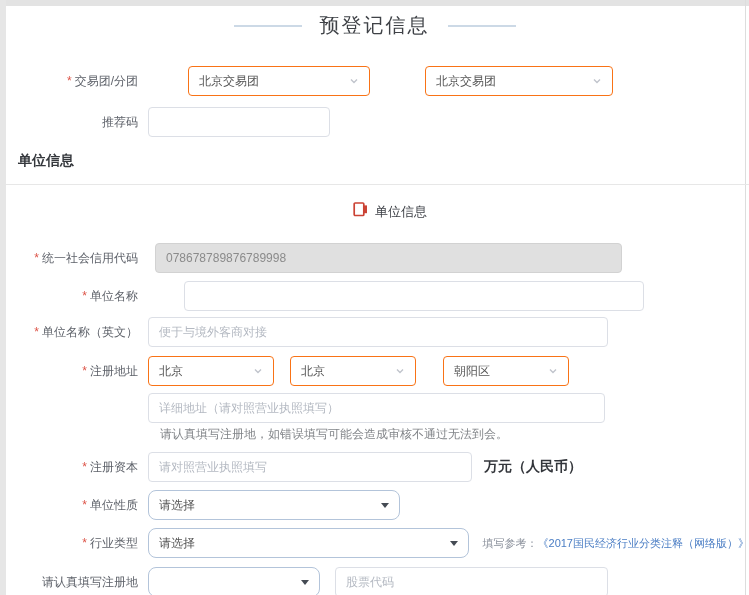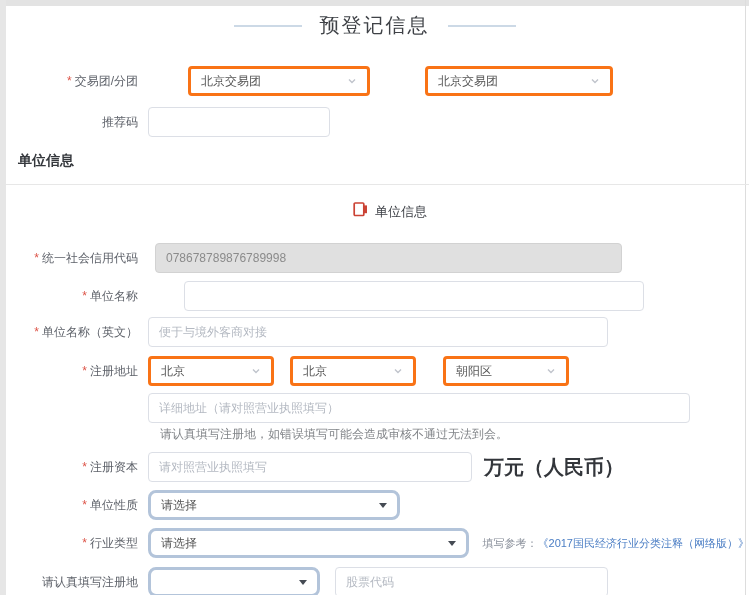--- a/index.html
+++ b/index.html
@@ -19,38 +19,38 @@
 
   .row{position:absolute;left:0;width:100%;display:flex;align-items:center;}
   .lab{width:148px;flex:none;text-align:right;padding-right:10px;color:#5e626a;font-size:12px;white-space:nowrap;}
   .req{color:#dd5448;margin-right:3px;font-size:12px;}
 
   .inp{height:30px;border:1px solid #dcdfe6;border-radius:4px;background:#fff;
        font-size:12px;color:#444;padding:0 10px;font-family:inherit;outline:none;}
   .inp::placeholder{color:#b4b9c2;}
   .inp:disabled{background:#e0e0e0;border-color:#d2d2d2;color:#8b8b8b;margin-left:7px;}
 
-  .sel{height:30px;border:3px solid #f97316;border-radius:4px;background:#fff;
+  .sel{height:30px;border:1px solid #f97316;border-radius:4px;background:#fff;
        display:flex;align-items:center;justify-content:space-between;
        padding:0 10px;font-size:12px;color:#555;cursor:pointer;}
   .sel .val{overflow:hidden;white-space:nowrap;}
   .sel-round{border-radius:8px;border-color:#b3c4da;}
   .chev{display:flex;align-items:center;flex:none;}
   .caret{width:0;height:0;border-left:4px solid transparent;border-right:4px solid transparent;
          border-top:5px solid #454b54;flex:none;}
 
   .section-title{position:absolute;left:18px;top:152px;font-size:14px;font-weight:bold;color:#35383d;}
   .section-divider{position:absolute;left:6px;right:0;top:184px;height:1px;background:#e7e7e7;}
 
   .subheader{position:absolute;top:201px;left:160px;width:460px;display:flex;align-items:center;justify-content:center;gap:7px;}
   .subheader-label{font-size:13px;color:#3c3f45;}
 
   .note{position:absolute;left:160px;top:426px;font-size:12px;color:#818488;}
 
-  .unit-label{font-size:20px;font-weight:bold;color:#33363b;margin-left:12px;white-space:nowrap;}
+  .unit-label{font-size:14px;font-weight:bold;color:#33363b;margin-left:12px;white-space:nowrap;}
   .ref{margin-left:14px;font-size:11px;white-space:nowrap;}
   .ref-prefix{color:#8a909b;}
   .ref-link{color:#4a7dc4;cursor:pointer;}
 </style>
 </head>
 <body>
 
 <div class="stage">
   <div class="edge-top"></div>
   <div class="edge-left"></div>
@@ -136,21 +136,21 @@
       <span class="chev">
           <svg width="10" height="10" viewBox="0 0 10 10">
             <path d="M2 3.5 L5 6.5 L8 3.5" stroke="#c0c4cc" stroke-width="1.4" fill="none"></path>
           </svg>
         </span>
     </div>
   </div>
 
   <div class="row" style="top:393px;">
     <div class="lab"></div>
-    <input class="inp" style="width: 542px;" placeholder="详细地址（请对照营业执照填写）">
+    <input class="inp" style="width: 457px;" placeholder="详细地址（请对照营业执照填写）">
   </div>
   <div class="note">请认真填写注册地，如错误填写可能会造成审核不通过无法到会。</div>
 
   <div class="row" style="top:452px;">
     <div class="lab"><span class="req">*</span><span>注册资本</span></div>
     <input class="inp" style="width: 324px;" placeholder="请对照营业执照填写">
     <span class="unit-label">万元（人民币）</span>
   </div>
 
   <div class="row" style="top:490px;">

